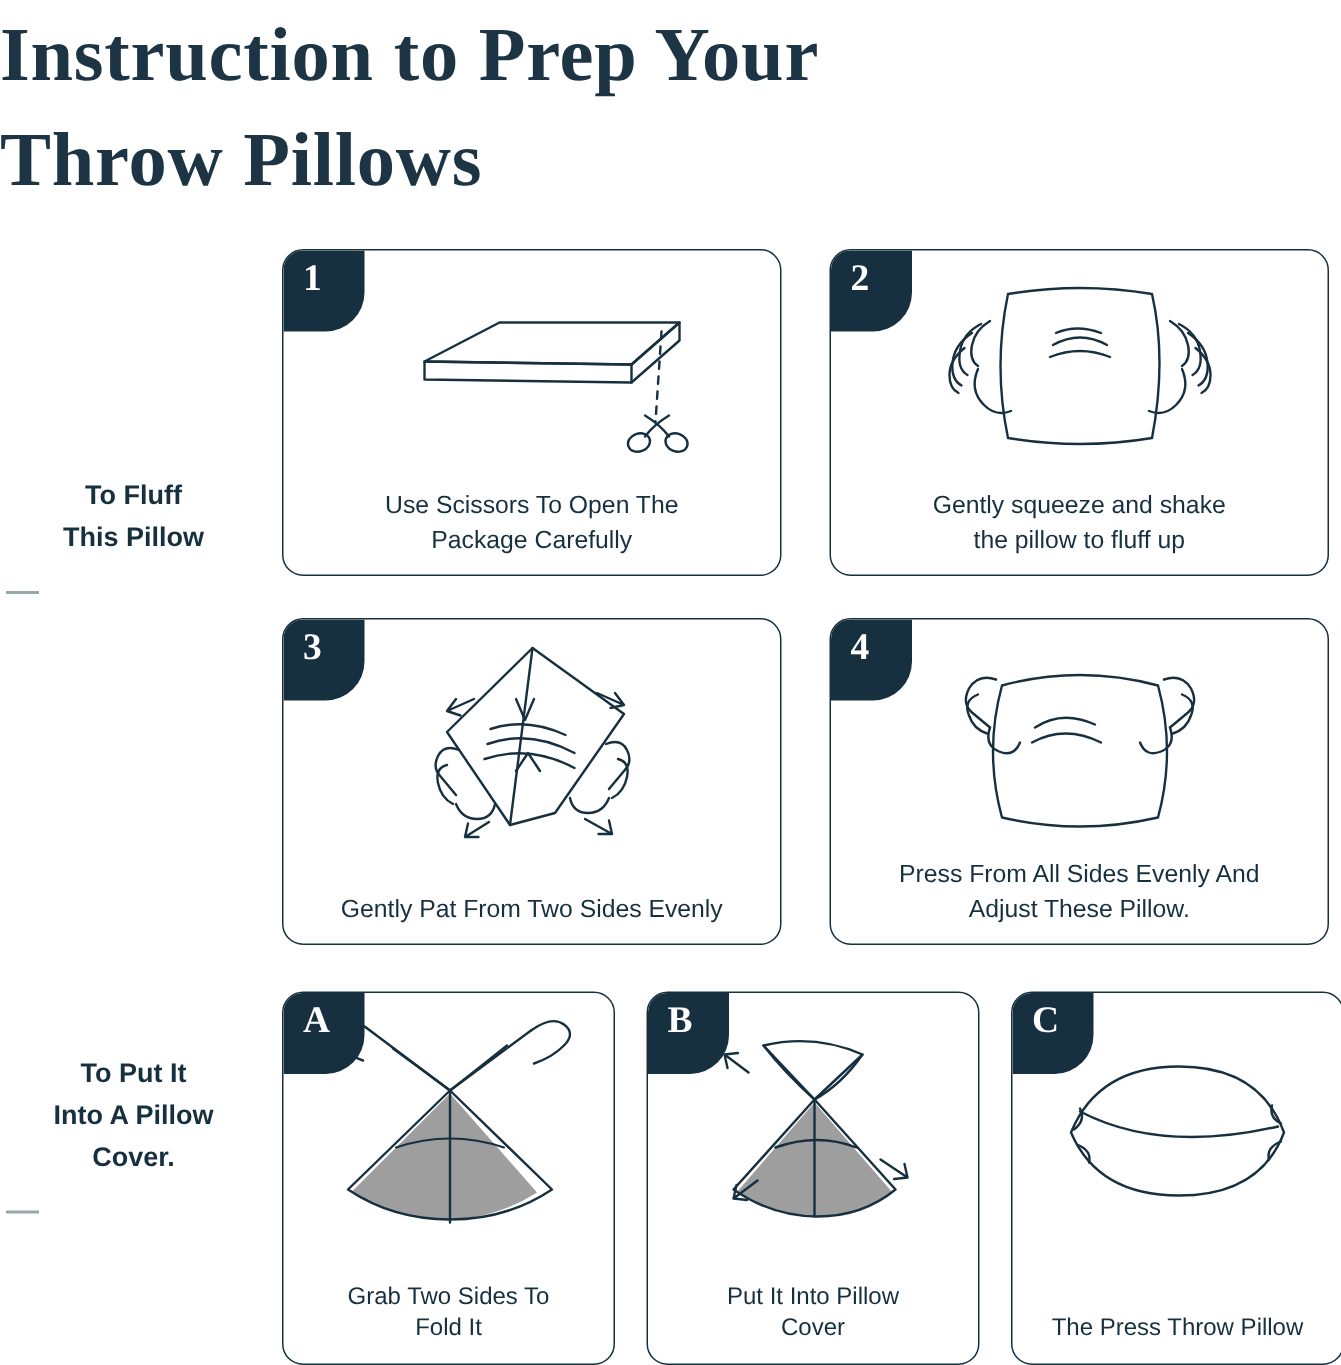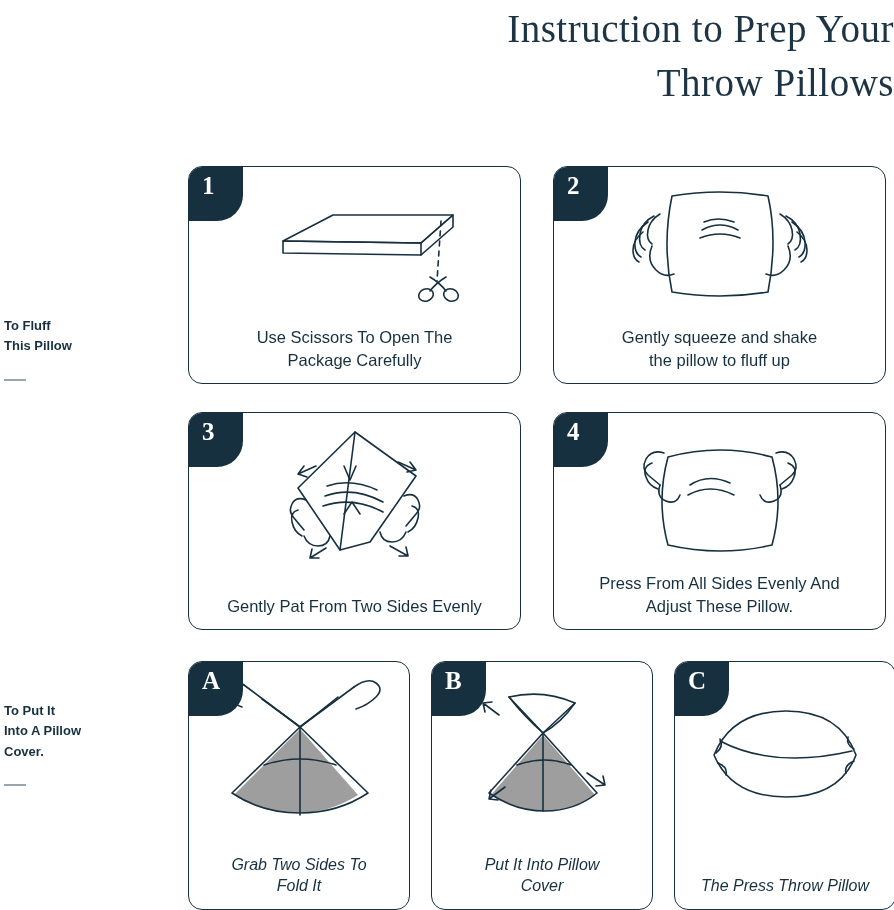--- a/index.html
+++ b/index.html
@@ -11,41 +11,42 @@
     height: 910px;
     background: #ffffff;
     font-family: "Liberation Sans", sans-serif;
     color: #17303f;
     position: relative;
     overflow: hidden;
   }
 
   
   .title {
-    text-align: right;
+    text-align: left;
     font-family: "Liberation Serif", serif;
     color: #1d3murk;
     color: #1c3443;
-    font-size: 39px;
+    font-size: 51px;
     line-height: 1.38;
     letter-spacing: 0.5px;
     padding-top: 2px;
-    font-weight: 400;
+    font-weight: 700;
   }
   .title .line { display: block; }
 
   
   .side-label {
     position: absolute;
     left: 4px;
-    font-size: 13px;
+    font-size: 18px;
     font-weight: bold;
     line-height: 1.56;
     color: #17303f;
     width: 170px;
+    text-align: center;
   }
   .side-label .rule {
     display: block;
     width: 22px;
     height: 2px;
     background: #9aa6ad;
     margin-top: 22px;
   }
   #label-fluff { top: 316px; }
   #label-cover { top: 701px; }
@@ -110,21 +111,21 @@
   .caption {
     position: absolute;
     left: 10px;
     right: 10px;
     bottom: 12px;
     text-align: center;
     font-size: 16.5px;
     line-height: 1.36;
     color: #17303f;
   }
-  .card.small .caption { font-size: 16px; font-style: italic; }
+  .card.small .caption { font-size: 16px; }
 
   svg { display: block; }
 </style>
 </head>
 <body>
 
 <div class="title">
   <span class="line">Instruction to Prep Your</span>
   <span class="line">Throw Pillows</span>
 </div>

